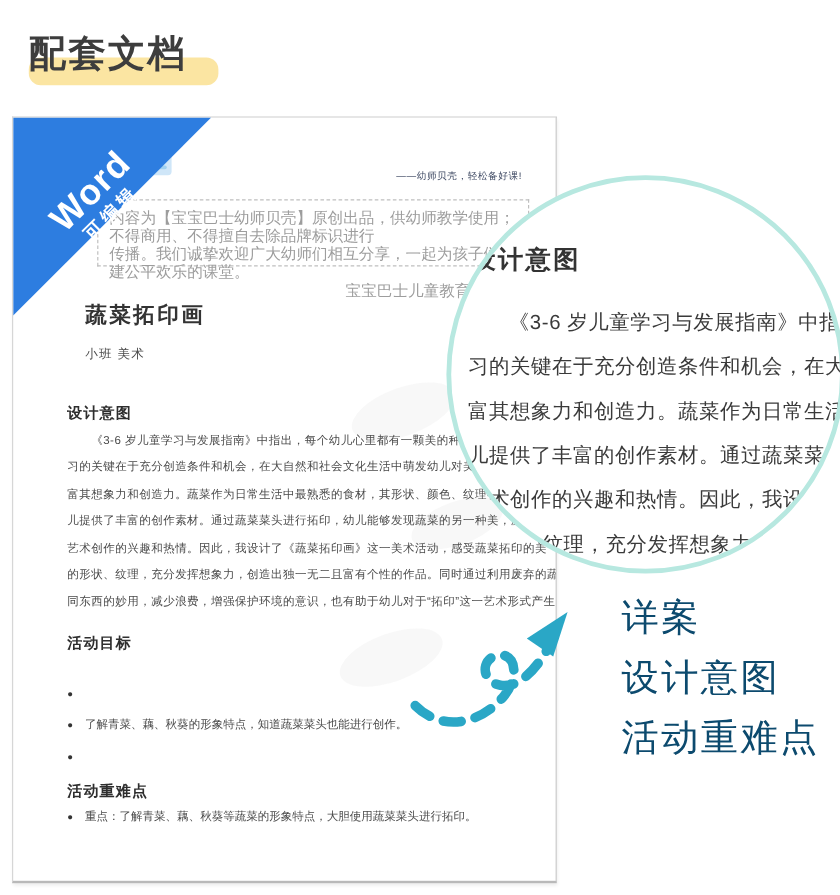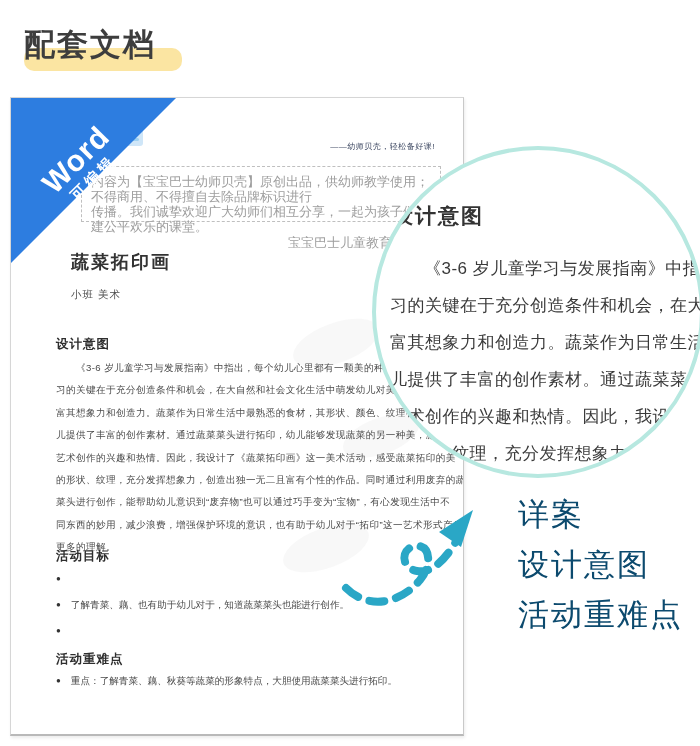--- a/index.html
+++ b/index.html
@@ -101,33 +101,31 @@
 
     <div class="sec-heading" style="top:238px;">设计意图</div>
 
     <div class="para">
       <div class="pline indent">《3-6 岁儿童学习与发展指南》中指出，每个幼儿心里都有一颗美的种子。幼儿</div>
       <div class="pline">习的关键在于充分创造条件和机会，在大自然和社会文化生活中萌发幼儿对美的感受和</div>
       <div class="pline">富其想象力和创造力。蔬菜作为日常生活中最熟悉的食材，其形状、颜色、纹理各有不同，</div>
       <div class="pline">儿提供了丰富的创作素材。通过蔬菜菜头进行拓印，幼儿能够发现蔬菜的另一种美，激发他</div>
       <div class="pline">艺术创作的兴趣和热情。因此，我设计了《蔬菜拓印画》这一美术活动，感受蔬菜拓印的美</div>
       <div class="pline">的形状、纹理，充分发挥想象力，创造出独一无二且富有个性的作品。同时通过利用废弃的蔬菜</div>
-      <div class="pline">菜头进行创作，能帮助幼儿意识到“废弃物”也可以通过巧手变为“宝物”，有心发现生活中不</div>
       <div class="pline">同东西的妙用，减少浪费，增强保护环境的意识，也有助于幼儿对于“拓印”这一艺术形式产生</div>
-      <div class="pline">更多的理解。</div>
     </div>
 
-    <div class="sec-heading" style="top:450px;">活动目标</div>
+    <div class="sec-heading" style="top:430px;">活动目标</div>
     <div class="bullets" style="top:468px;">
       <div class="bullet-row">
         <span class="bullet-dot">●</span>
       </div>
       <div class="bullet-row">
         <span class="bullet-dot">●</span>
-        <span>了解青菜、藕、也有助于幼儿对于，知道蔬菜菜头也能进行创作。</span>
+        <span>了解青菜、藕、秋葵的形象特点，知道蔬菜菜头也能进行创作。</span>
       </div>
       <div class="bullet-row">
         <span class="bullet-dot">●</span>
       </div>
     </div>
 
     <div class="sec-heading" style="top:553px;">活动重难点</div>
     <div class="bullets" style="top:570px;">
       <div class="bullet-row">
         <span class="bullet-dot">●</span>

